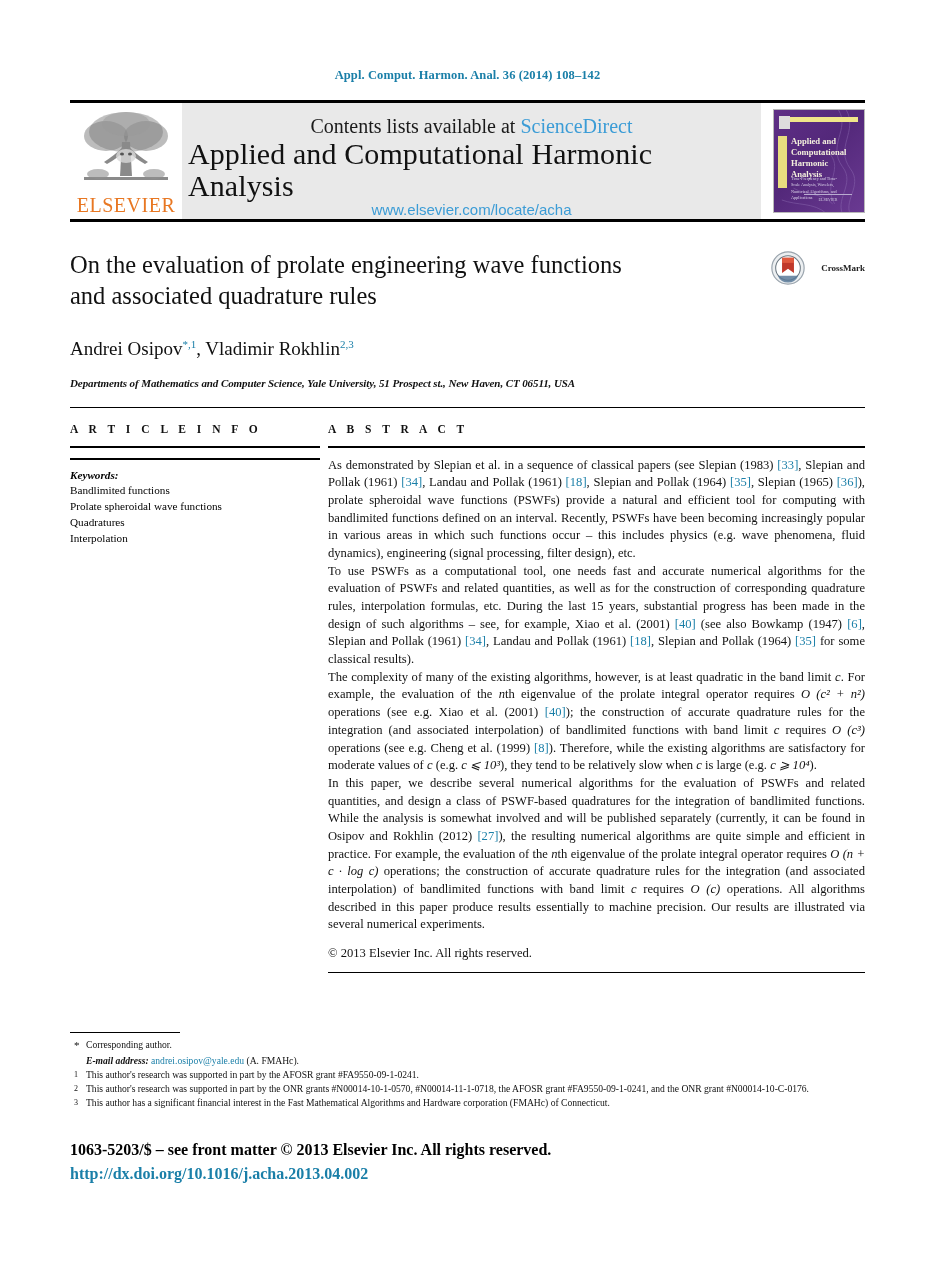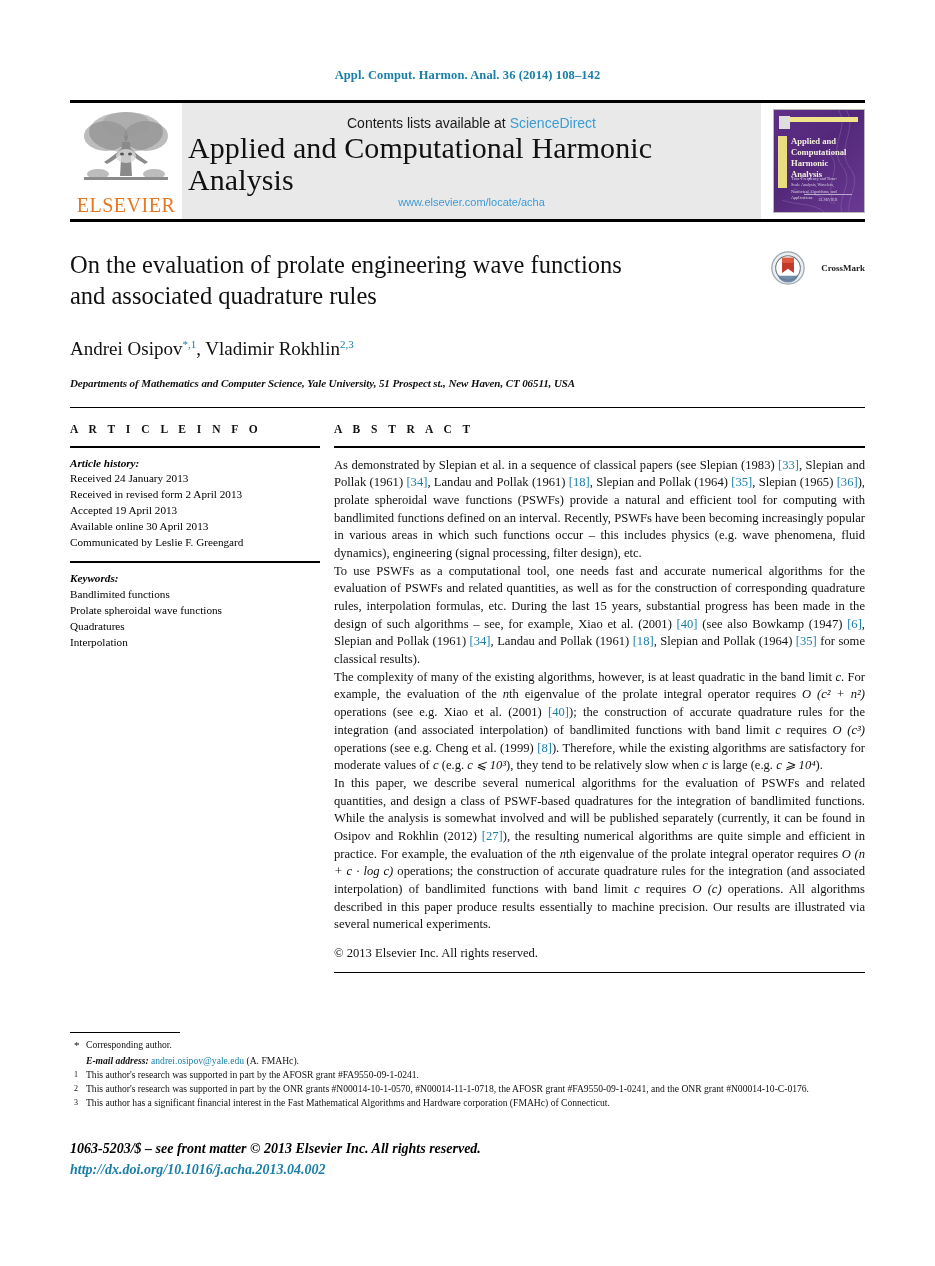--- a/index.html
+++ b/index.html
@@ -61,35 +61,35 @@
   .journal-band {
     flex: 1 1 auto;
     background: #e9e9e9;
     display: flex;
     flex-direction: column;
     align-items: center;
     justify-content: space-between;
     padding: 12px 6px 11px 6px;
   }
   .contents-line {
-    font-family: Liberation Sans, sans-serif;
-    font-size: 14px;
+    font-family: Liberation Serif, serif;
+    font-size: 20px;
     color: #1a1a1a;
   }
   .sciencedirect { color: #3b9cd6; }
   .journal-title {
     font-family: "Liberation Serif", serif;
     font-size: 30px;
     color: #111;
     letter-spacing: 0.1px;
     line-height: 1.05;
   }
   .journal-url {
     font-family: "Liberation Sans", sans-serif;
-    font-size: 11px;
+    font-size: 15px;
     color: #3b9cd6;
   }
 
   
   .cover-thumb {
     width: 92px;
     flex: 0 0 92px;
     margin: 6px 0 6px 12px;
     border: 1px solid #b9b9b9;
     background: #5b2d82;
@@ -172,21 +172,21 @@
   .crossmark-text {
     font-family: "Liberation Serif", serif;
     font-weight: bold;
     font-size: 9px;
     color: #222;
   }
 
   .rule-thin { margin: 18px 70px 0 70px; border-top: 1px solid #000; }
 
   
-  .cols { display: flex; margin: 15px 70px 0 70px; gap: 14px; }
+  .cols { display: flex; margin: 15px 70px 0 70px; gap: 8px; }
   .col-info { width: 250px; flex: 0 0 250px; }
   .col-abs { flex: 1 1 auto; }
 
   .sec-head {
     font-family: "Liberation Serif", serif;
     font-weight: bold;
     font-size: 11.5px;
     letter-spacing: 4px;
     color: #111;
   }
@@ -230,23 +230,22 @@
   .fn-text { flex: 1 1 auto; }
   .fn-indent { padding-left: 16px; }
   .mail-label { font-style: italic; font-weight: bold; }
   .link { color: #1a7fa8; }
 
   
   .issn-block {
     position: absolute;
     left: 70px;
     top: 1138px;
-    font-size: 14px;
+    font-size: 16px;
     line-height: 1.5;
-    font-style: italic;
   }
   .issn-line { font-weight: bold; }
   .doi-line { color: #1a7fa8; font-weight: bold; }
 </style>
 </head>
 <body>
 
 <div class="page">
 
   <div class="running-head">Appl. Comput. Harmon. Anal. 36 (2014) 108–142</div>
@@ -327,28 +326,20 @@
   </div>
 
   <div class="rule-thin"></div>
 
   <div class="cols">
 
     <div class="col-info">
       <div class="sec-head">A R T I C L E   I N F O</div>
       <div class="sec-rule"></div>
 
-      <div class="info-group">
-        <span class="info-label info-line">Article history:</span>
-        <span class="info-line">Received 24 January 2013</span>
-        <span class="info-line">Received in revised form 2 April 2013</span>
-        <span class="info-line">Accepted 19 April 2013</span>
-        <span class="info-line">Available online 30 April 2013</span>
-        <span class="info-line">Communicated by Leslie F. Greengard</span>
-      </div>
 
       <div class="kw-rule"></div>
       <div class="info-group">
         <span class="info-label info-line">Keywords:</span>
         <span class="info-line">Bandlimited functions</span>
         <span class="info-line">Prolate spheroidal wave functions</span>
         <span class="info-line">Quadratures</span>
         <span class="info-line">Interpolation</span>
       </div>
     </div>

